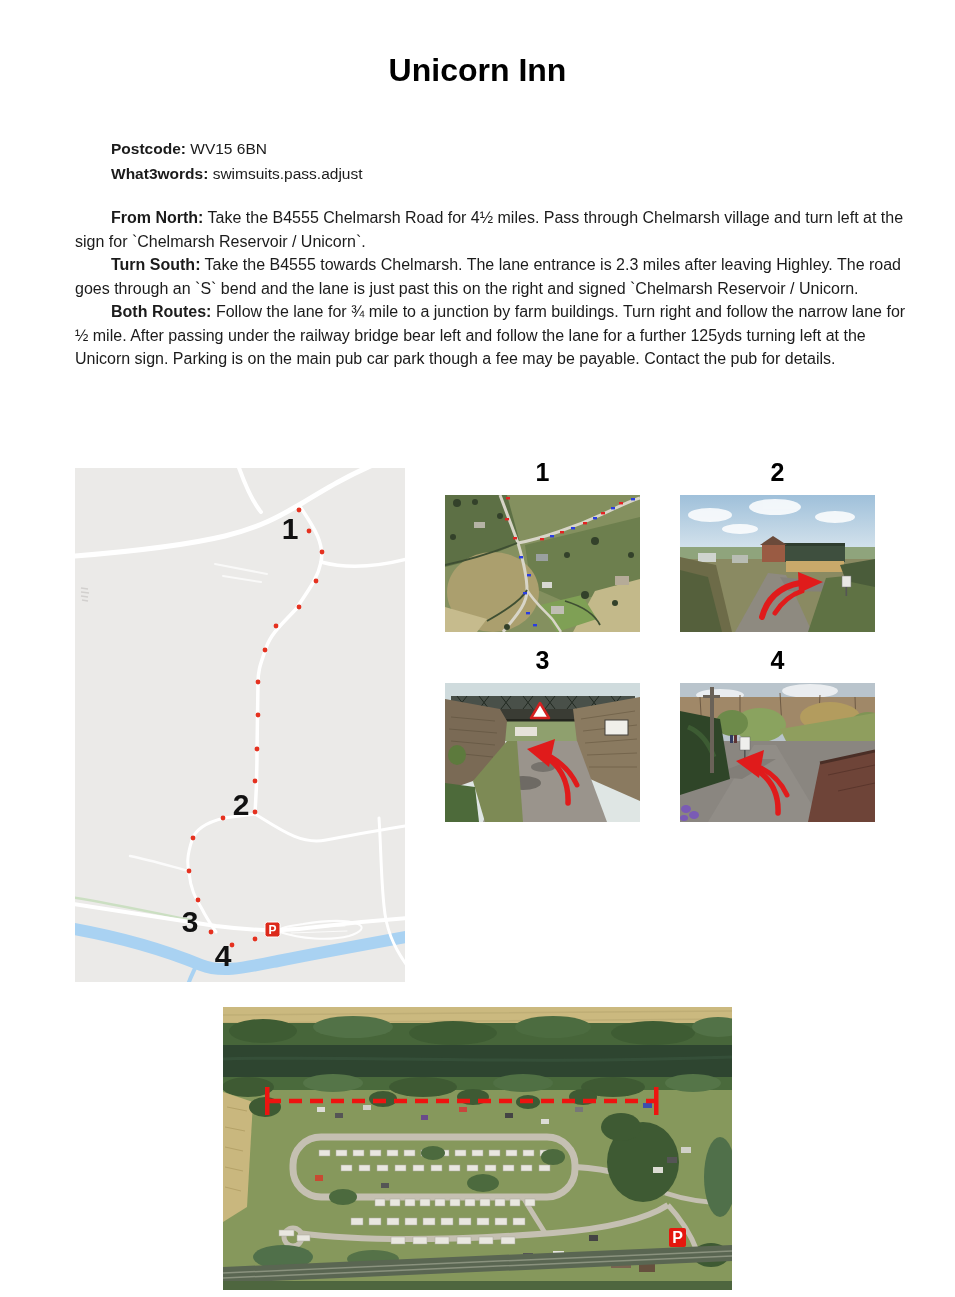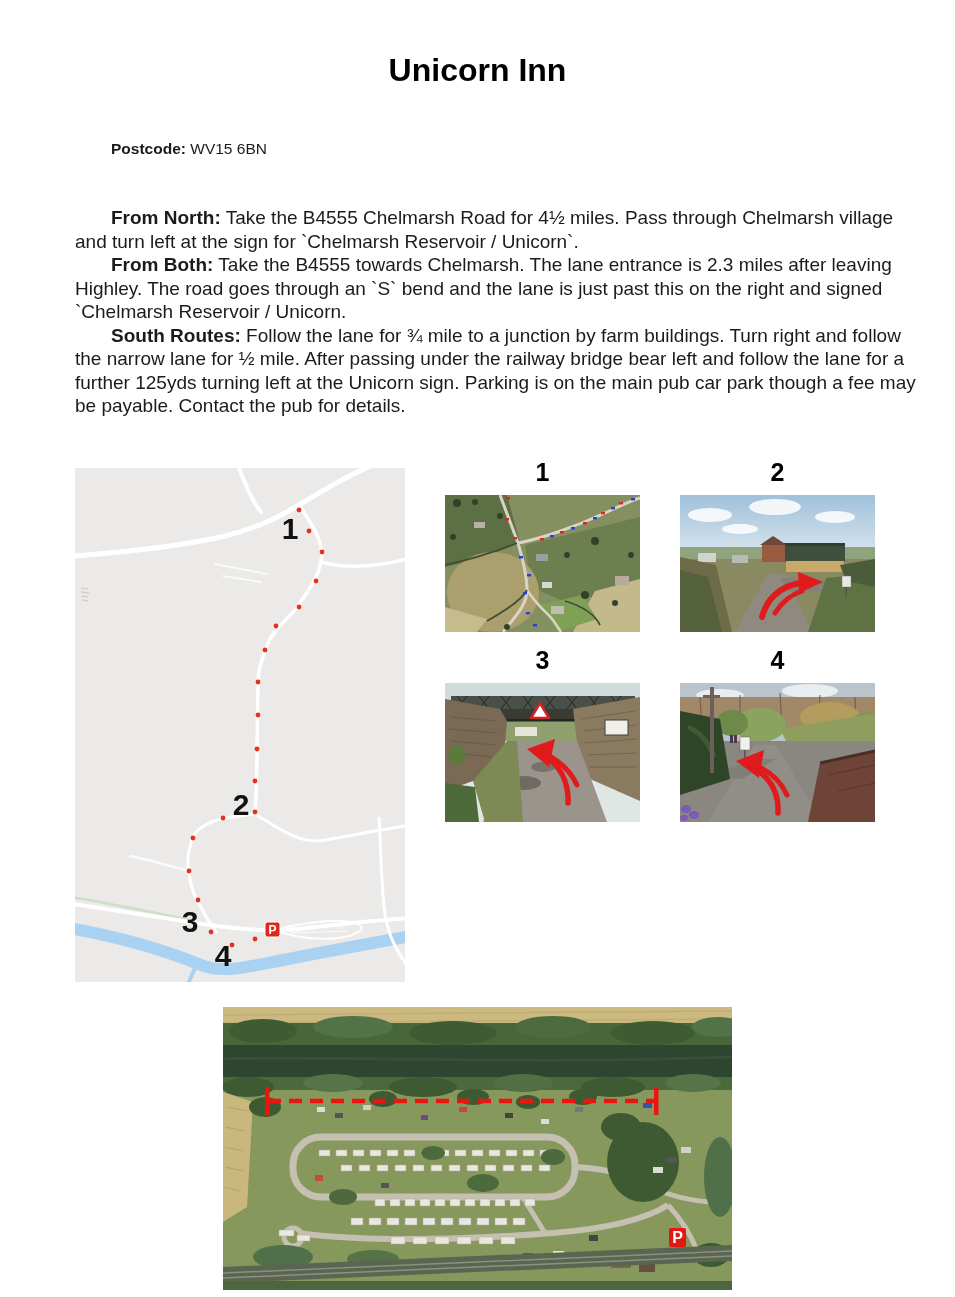--- a/index.html
+++ b/index.html
@@ -3,47 +3,51 @@
 <meta charset="utf-8">
 <style>
   * { margin:0; padding:0; box-sizing:border-box; }
   html,body { background:#ffffff; }
   body { font-family:"Liberation Sans", sans-serif; color:#1b1b1b; }
   .page { position:relative; width:955px; height:1297px; background:#fff; overflow:hidden; margin:0 auto; }
   .title { position:absolute; top:52px; left:0; width:100%; text-align:center;
            font-size:32px; font-weight:700; color:#000; }
   .info { position:absolute; left:75px; top:136px; font-size:15.5px; line-height:25px; }
   .info b, .dirs b { font-weight:700;margin-left:36px; }
-  .dirs { position:absolute; left:75px; top:206px; width:843px; font-size:19px; line-height:23.5px; }
+  .dirs { position:absolute; left:75px; top:206px; width:843px; font-size:16px; line-height:23.5px; }
   .dirs p { margin:0; }
   .map-wrap { position:absolute; left:75px; top:468px; width:330px; height:514px; }
   .photo-label { position:absolute; width:195px; text-align:center; font-size:25px; font-weight:700; color:#000; }
   .photo { position:absolute; width:195px; height:139px; overflow:hidden; }
   .photo svg, .map-wrap svg, .aerial svg { display:block; width:100%; height:100%; }
   .aerial { position:absolute; left:223px; top:1007px; width:509px; height:283px; }
   svg text { font-family:"Liberation Sans", sans-serif; }
 </style>
 </head>
 <body>
 
 <div class="page">
 
   <div class="title">Unicorn Inn</div>
 
   <div class="info">
     <div>
       <b>Postcode:</b>
       <span>WV15 6BN</span>
     </div>
+    <div>
+      <b>What3words:</b>
+      <span>swimsuits.pass.adjust</span>
+    </div>
   </div>
 
   <div class="dirs">
     <p><b>From North:</b> <span>Take the B4555 Chelmarsh Road for 4½ miles. Pass through Chelmarsh village and turn left at the sign for `Chelmarsh Reservoir / Unicorn`.</span></p>
-    <p><b>From Both:</b> <span>Take the B4555 towards Chelmarsh. The lane entrance is 2.3 miles after leaving Highley. The road goes through an `S` bend and the lane is just past this on the right and signed `Chelmarsh Reservoir / Unicorn.</span></p>
-    <p><b>South Routes:</b> <span>Follow the lane for ¾ mile to a junction by farm buildings. Turn right and follow the narrow lane for ½ mile. After passing under the railway bridge bear left and follow the lane for a further 125yds turning left at the Unicorn sign. Parking is on the main pub car park though a fee may be payable. Contact the pub for details.</span></p>
+    <p><b>Turn South:</b> <span>Take the B4555 towards Chelmarsh. The lane entrance is 2.3 miles after leaving Highley. The road goes through an `S` bend and the lane is just past this on the right and signed `Chelmarsh Reservoir / Unicorn.</span></p>
+    <p><b>Both Routes:</b> <span>Follow the lane for ¾ mile to a junction by farm buildings. Turn right and follow the narrow lane for ½ mile. After passing under the railway bridge bear left and follow the lane for a further 125yds turning left at the Unicorn sign. Parking is on the main pub car park though a fee may be payable. Contact the pub for details.</span></p>
   </div>
 
   <div class="map-wrap">
     <svg viewBox="0 0 330 514" preserveAspectRatio="none">
       <rect width="330" height="514" fill="#ebeae8"></rect>
 
       <g>
         <path d="M-6,460 C45,469 92,483 126,497 C146,505 168,500 203,493 C248,484 292,476 336,468" stroke="#a9d2f2" stroke-width="12" fill="none"></path>
         <path d="M121,498 C118,505 115,510 113,517" stroke="#a9d2f2" stroke-width="4" fill="none"></path>
       </g>

